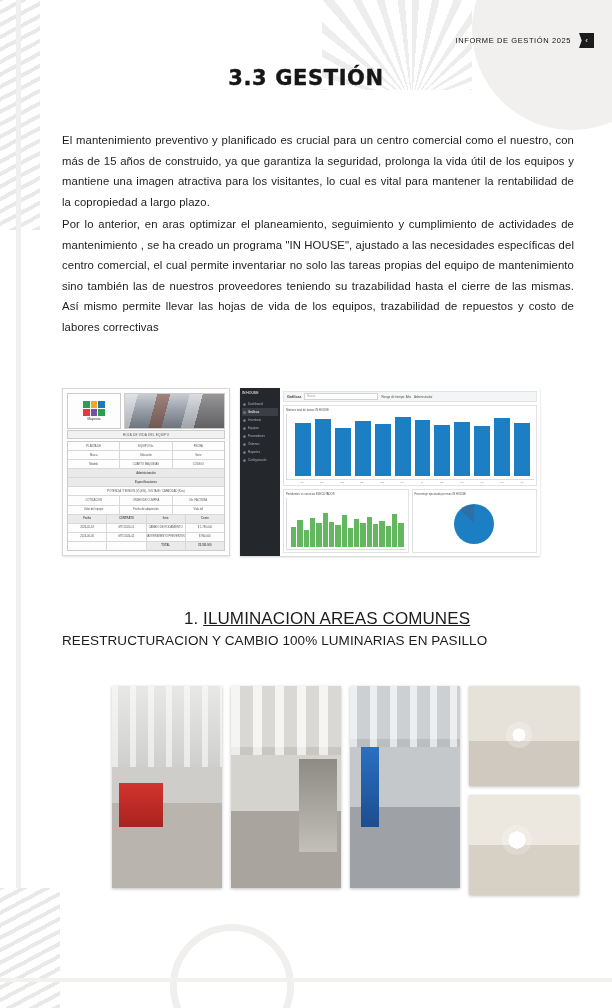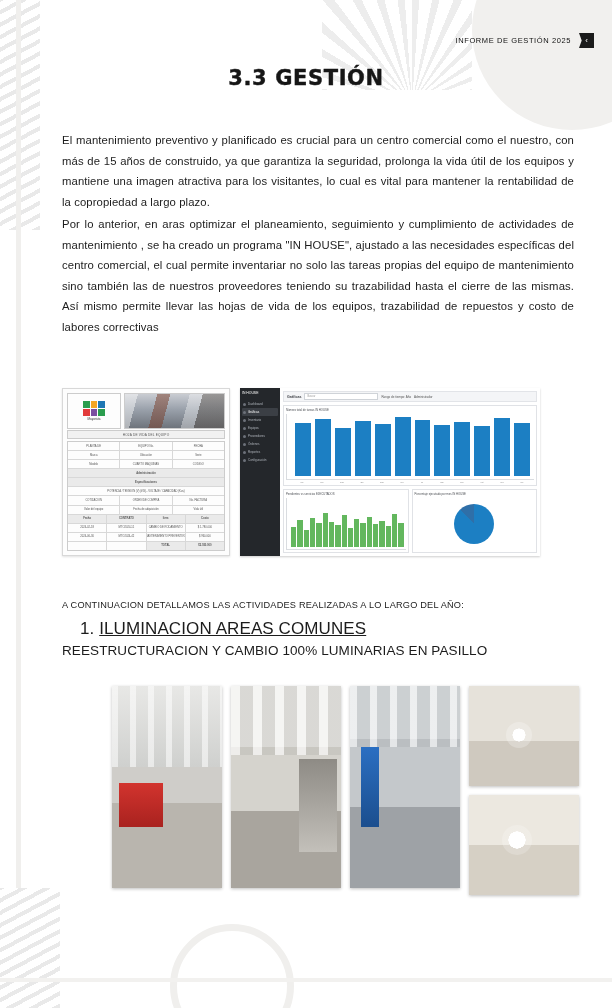--- a/index.html
+++ b/index.html
@@ -340,20 +340,21 @@
     font-size: 9.2px;
     letter-spacing: 0.2px;
     color: #1c1c1c;
   }
   .heading-1 {
     margin-top: 9px;
     font-size: 17px;
     color: #1c1c1c;
     padding-left: 18px;
     letter-spacing: 0.1px;
+    text-align: center;
   }
   .heading-1 u { text-decoration: underline; }
   .heading-2 {
     margin-top: 4px;
     font-size: 13.5px;
     color: #1c1c1c;
     letter-spacing: 0.1px;
   }
 
   
@@ -642,21 +643,20 @@
           <div class="pie-wrap">
             <div class="pie"></div>
           </div>
         </div>
       </div>
     </div>
   </div>
 </div>
 
 <div class="lower">
-  <div class="intro-line">A CONTINUACION DETALLAMOS LAS ACTIVIDADES REALIZADAS A LO LARGO DEL  AÑO:</div>
   <div class="heading-1">
     <span>1.</span>
     <u>ILUMINACION AREAS COMUNES</u>
   </div>
   <div class="heading-2">REESTRUCTURACION Y CAMBIO 100% LUMINARIAS EN PASILLO</div>
 </div>
 
 <div class="photos">
   <div class="photo p1"></div>
   <div class="photo p2"></div>

